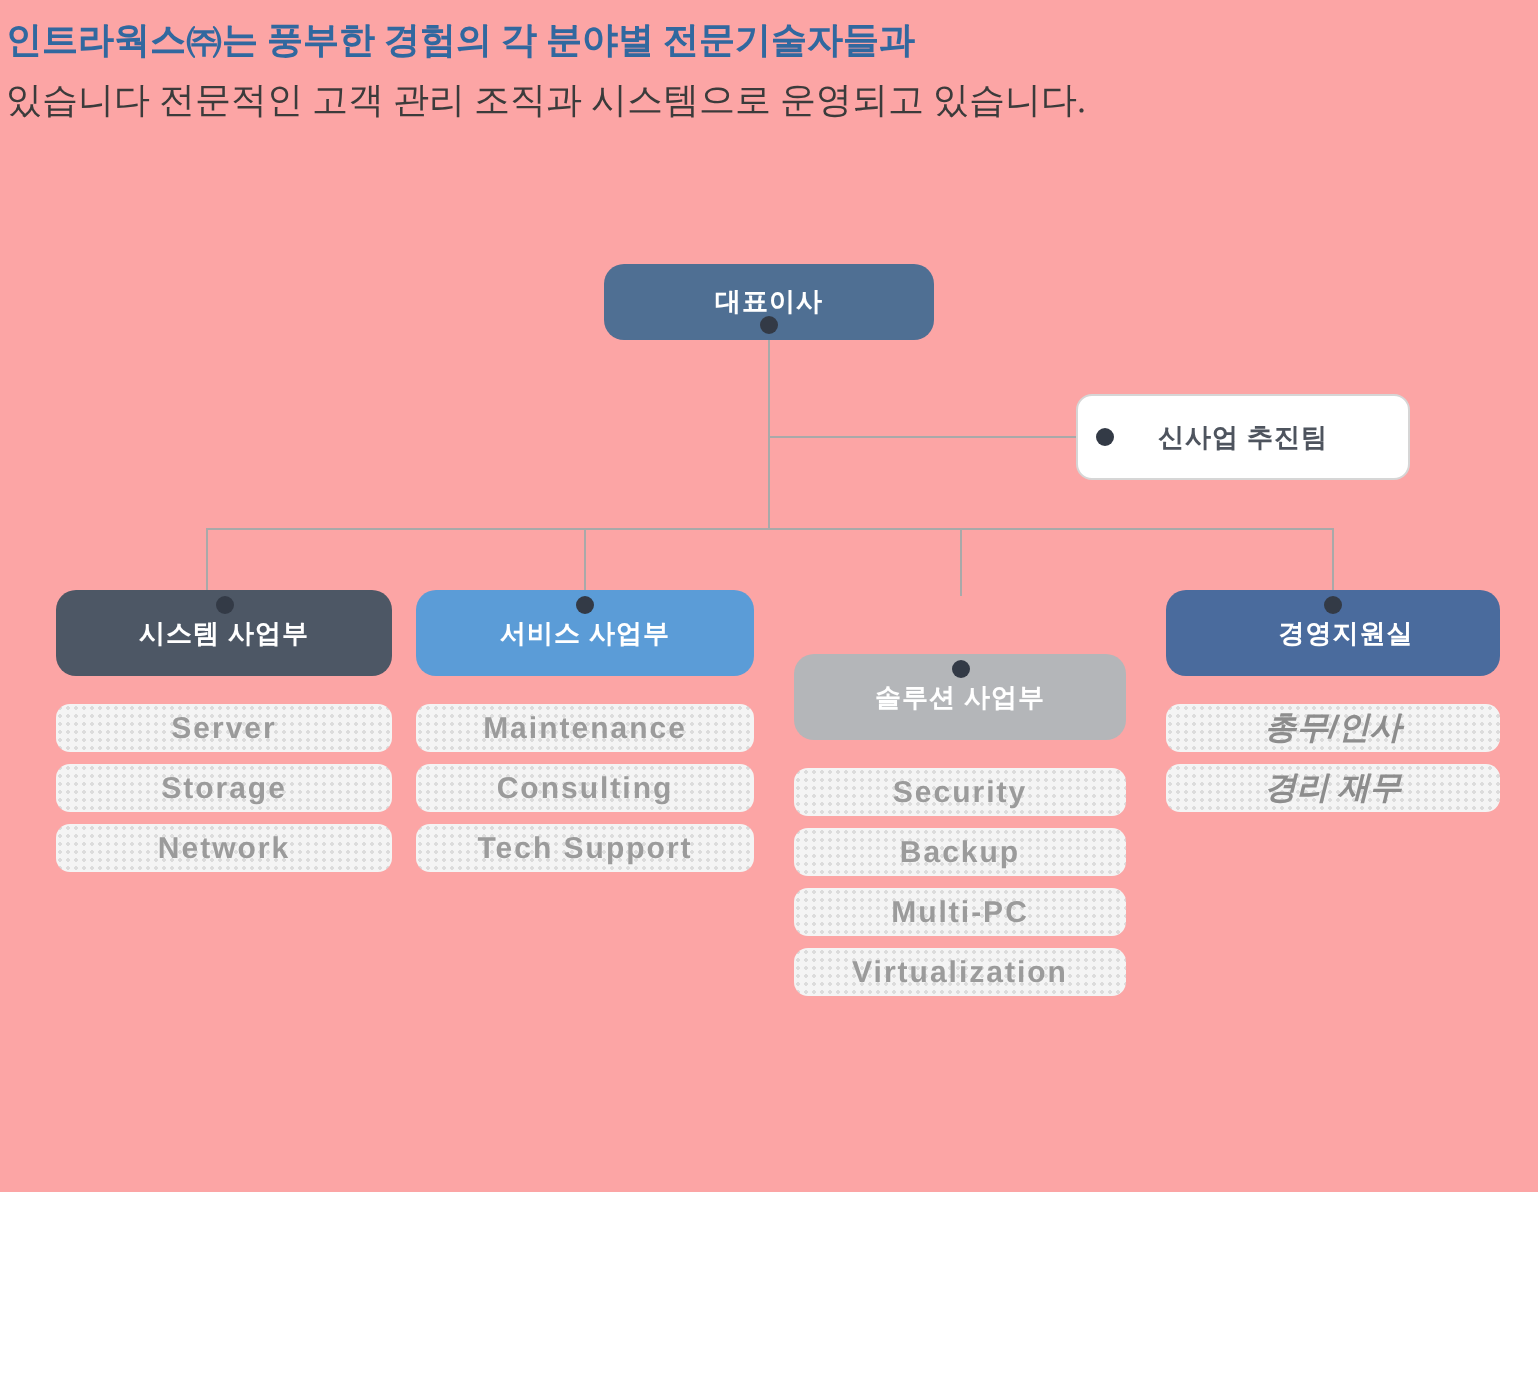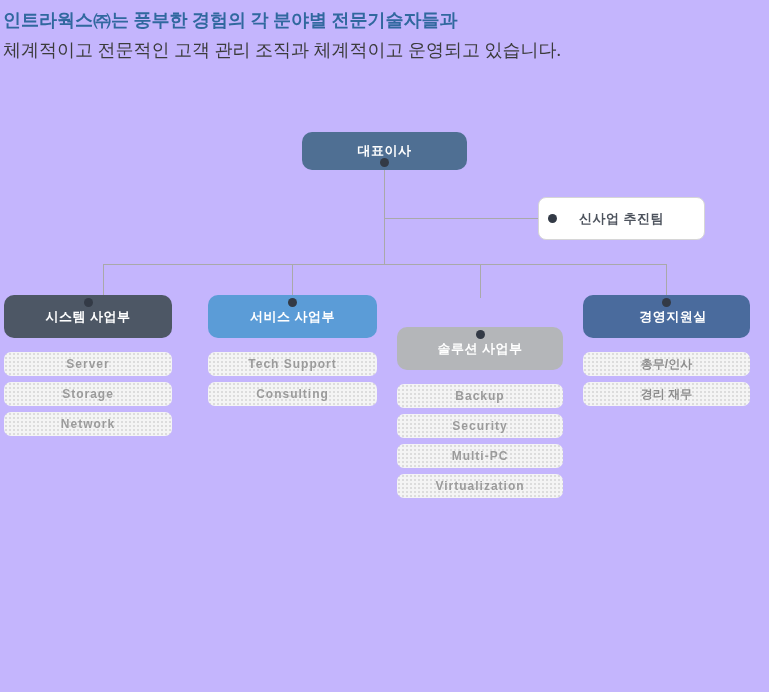--- a/index.html
+++ b/index.html
@@ -1,19 +1,19 @@
 <!DOCTYPE html>
 <html><head>
 <meta charset="utf-8">
 <style>
   * { margin:0; padding:0; box-sizing:border-box; }
   html,body { background:#ffffff; }
   .canvas {
-    position:relative; width:769px; height:692px;
-    background:#c4b5fd; overflow:hidden;
+    position:relative; width:769px; height:596px;
+    background:#fca5a5; overflow:hidden;
     font-family:"Liberation Sans","DejaVu Sans",sans-serif;
   }
   
   .intro {
     position:absolute; left:3px; top:5px;
     font-family:"Liberation Serif","DejaVu Serif",serif;
     font-size:18px; line-height:30px; white-space:nowrap;
   }
   .intro-l1 { color:#31689f; font-weight:bold; }
   .intro-l2 { color:#3b3b3b; }
@@ -40,48 +40,48 @@
     position:absolute; left:538px; top:197px; width:167px; height:43px;
     background:#ffffff; border:1px solid #d6d6d6; border-radius:8px;
     color:#4e545e; font-weight:bold; font-size:13px;
     display:flex; align-items:center; justify-content:center;
     letter-spacing:0.5px;
   }
   .staff .dot { left:9px; top:50%; margin-top:-4.5px; }
 
   
   .col { position:absolute; top:295px; width:168px; }
-  .col1 { left:4px; }  .col2 { left:208px; width:169px;text-align:center; }
+  .col1 { left:28px; }  .col2 { left:208px; width:169px;text-align:center; }
   .col3 { left:397px; width:166px; }  .col4 { left:583px; width:167px; }
   .dept {
     position:relative; height:43px; border-radius:10px;
     color:#ffffff; font-weight:bold; font-size:13px;
     display:flex; align-items:center; justify-content:center;
     letter-spacing:0.5px;
   }
   .dept .dot { left:50%; margin-left:-4.5px; top:3px; }
   .items { margin-top:14px; display:flex; flex-direction:column; gap:6px; }
   .item {
     height:24px; border-radius:7px;
     background-color:#f4f4f4;
     background-image:radial-gradient(#dcdcdc 1px, rgba(0,0,0,0) 1px);
     background-size:4px 4px;
-    color:#9b9b9b; font-weight:bold; font-size:12px; letter-spacing:1px;
+    color:#9b9b9b; font-weight:bold; font-size:15px; letter-spacing:1px;
     display:flex; align-items:center; justify-content:center;
   }
-  .item.ko { font-size:12px; color:#8d8d8d; letter-spacing:0; }
+  .item.ko { font-size:16px; color:#8d8d8d; letter-spacing:0;font-style:italic; }
 </style>
 </head>
 <body>
 
 <div class="canvas">
 
   <div class="intro">
     <div class="intro-l1">인트라웍스㈜는 풍부한 경험의 각 분야별 전문기술자들과</div>
-    <div class="intro-l2">체계적이고 전문적인 고객 관리 조직과 체계적이고 운영되고 있습니다.</div>
+    <div class="intro-l2">있습니다 전문적인 고객 관리 조직과 시스템으로 운영되고 있습니다.</div>
   </div>
 
   <div class="line" style="left:384px;top:166px;width:1px;height:98px;"></div>
   <div class="line" style="left:384px;top:218px;width:166px;height:1px;"></div>
   <div class="line" style="left:103px;top:264px;width:564px;height:1px;"></div>
   <div class="line" style="left:103px;top:264px;width:1px;height:34px;"></div>
   <div class="line" style="left:292px;top:264px;width:1px;height:34px;"></div>
   <div class="line" style="left:480px;top:264px;width:1px;height:34px;"></div>
   <div class="line" style="left:666px;top:264px;width:1px;height:34px;"></div>
 
@@ -106,33 +106,34 @@
       <div class="item">Network</div>
     </div>
   </div>
 
   <div class="col col2">
     <div class="dept" style="background: rgb(91, 156, 215);">
       <span class="dot"></span>
       <span>서비스 사업부</span>
     </div>
     <div class="items">
+      <div class="item">Maintenance</div>
+      <div class="item">Consulting</div>
       <div class="item">Tech Support</div>
-      <div class="item">Consulting</div>
     </div>
   </div>
 
   <div class="col col3">
     <div class="dept" style="background: rgb(180, 182, 185); margin-top: 32px;">
       <span class="dot"></span>
       <span>솔루션 사업부</span>
     </div>
     <div class="items">
+      <div class="item">Security</div>
       <div class="item">Backup</div>
-      <div class="item">Security</div>
       <div class="item">Multi-PC</div>
       <div class="item">Virtualization</div>
     </div>
   </div>
 
   <div class="col col4">
     <div class="dept" style="background: rgb(74, 107, 157); padding-left: 13px;">
       <span class="dot"></span>
       <span>경영지원실</span>
     </div>

